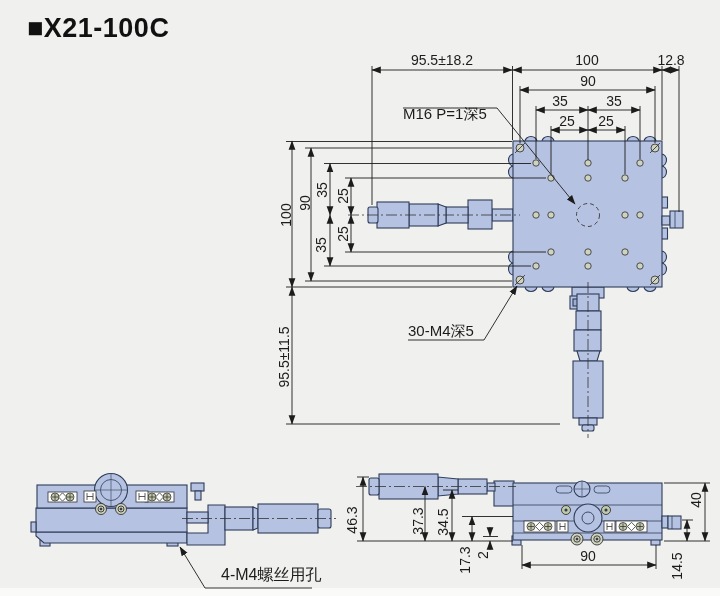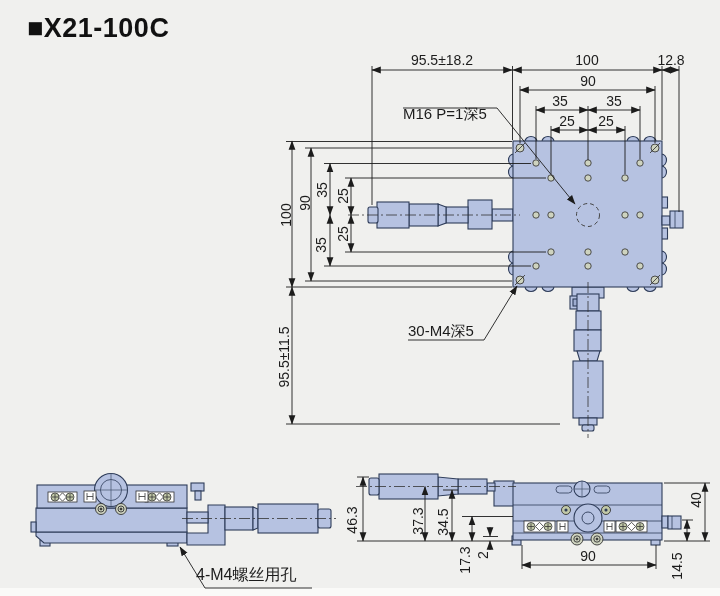--- a/index.html
+++ b/index.html
@@ -361,21 +361,21 @@
 <span class="dim vdim" style="left:305px;top:203px;">90</span>
 <span class="dim vdim" style="left:322px;top:190px;">35</span>
 <span class="dim vdim" style="left:343px;top:196px;">25</span>
 <span class="dim vdim" style="left:343px;top:234px;">25</span>
 <span class="dim vdim" style="left:321px;top:245px;">35</span>
 <span class="dim vdim" style="left:284px;top:357px;">95.5±11.5</span>
 
 <span class="callout" style="left:403px;top:90px;margin-top:16px;">M16 P=1深5</span>
 <span class="callout" style="left:408px;top:323px;">30-M4深5</span>
 
-<span class="callout cjk" style="left:196px;top:567px;text-align:right;">4-M4螺丝用孔</span>
+<span class="callout cjk" style="left:221px;top:567px;text-align:right;">4-M4螺丝用孔</span>
 
 <span class="dim vdim" style="left:352px;top:520px;">46.3</span>
 <span class="dim vdim" style="left:418px;top:521px;">37.3</span>
 <span class="dim vdim" style="left:443px;top:522px;">34.5</span>
 <span class="dim vdim" style="left:465px;top:560px;">17.3</span>
 <span class="dim vdim" style="left:483px;top:555px;">2</span>
 <span class="dim" style="left:588px;top:556px;">90</span>
 <span class="dim vdim" style="left:677px;top:566px;">14.5</span>
 <span class="dim vdim" style="left:696px;top:500px;">40</span>
 

